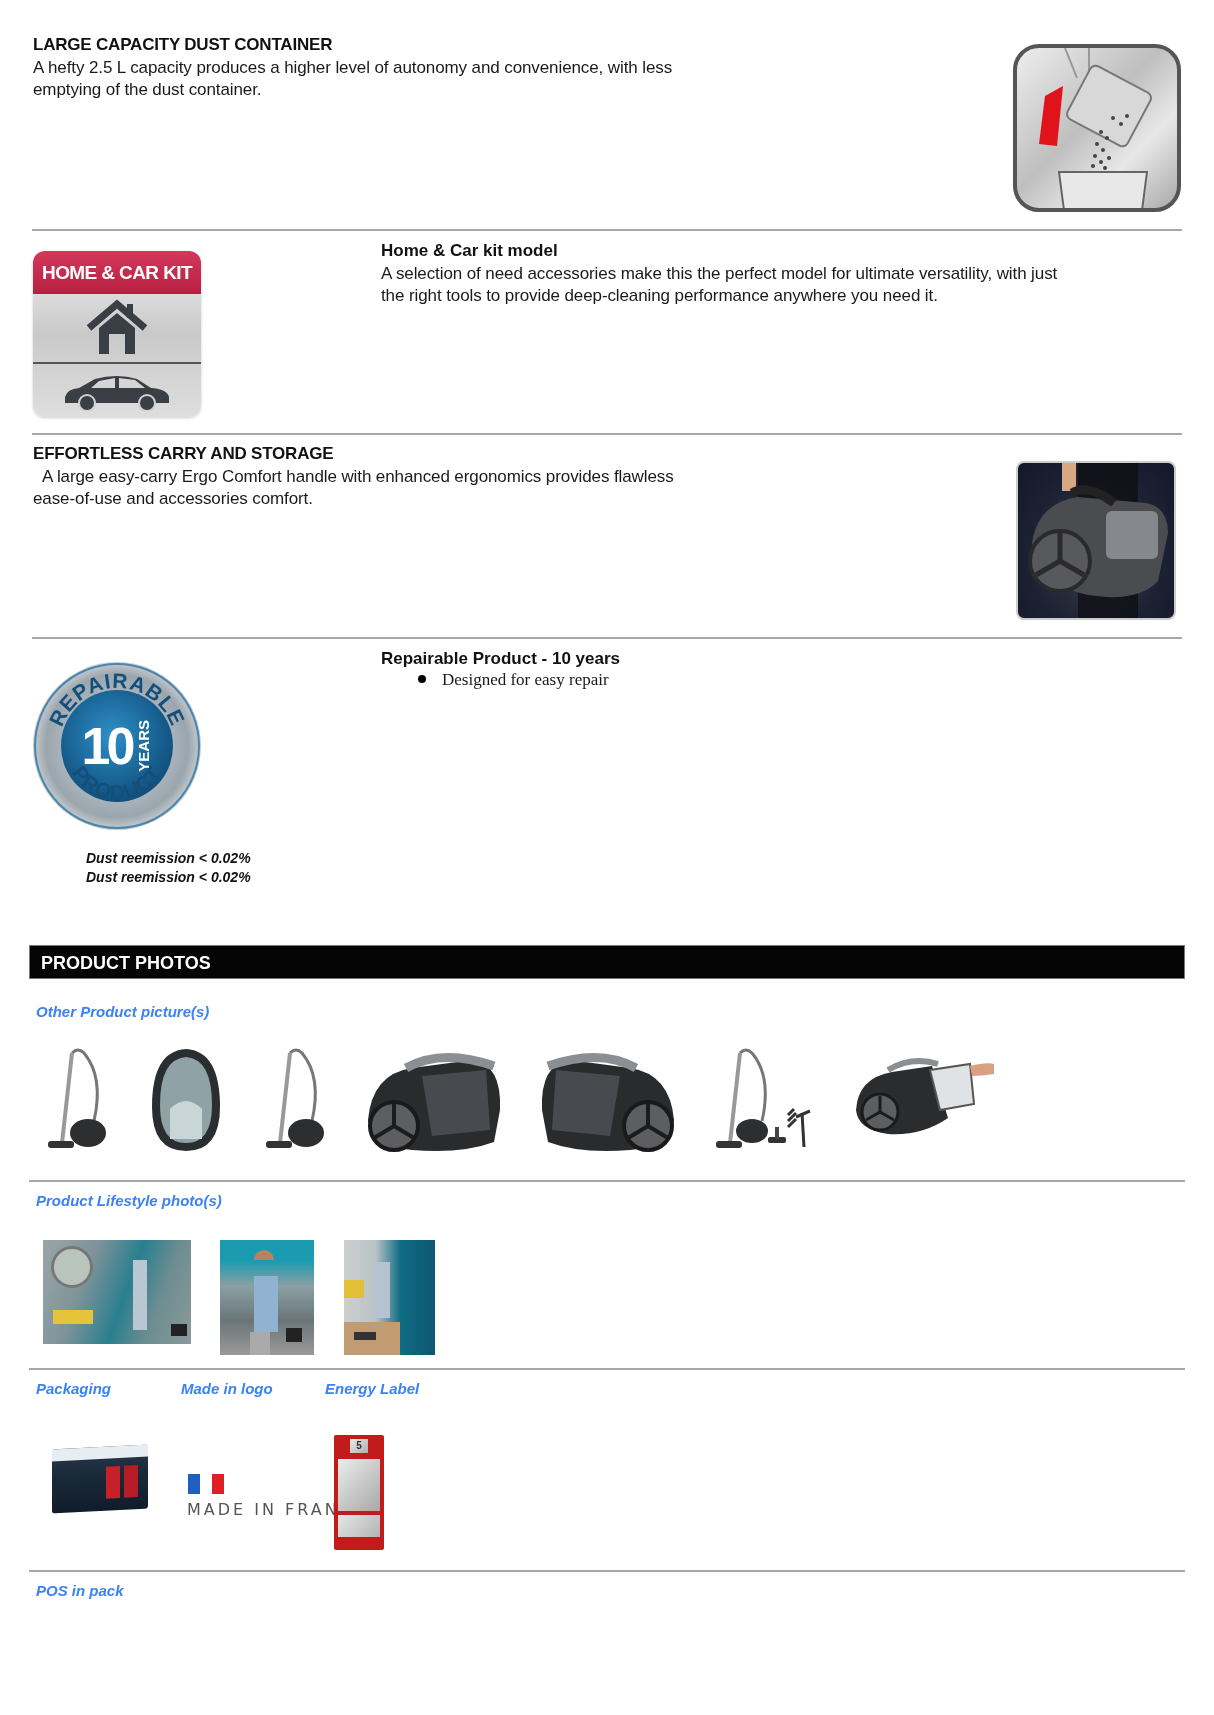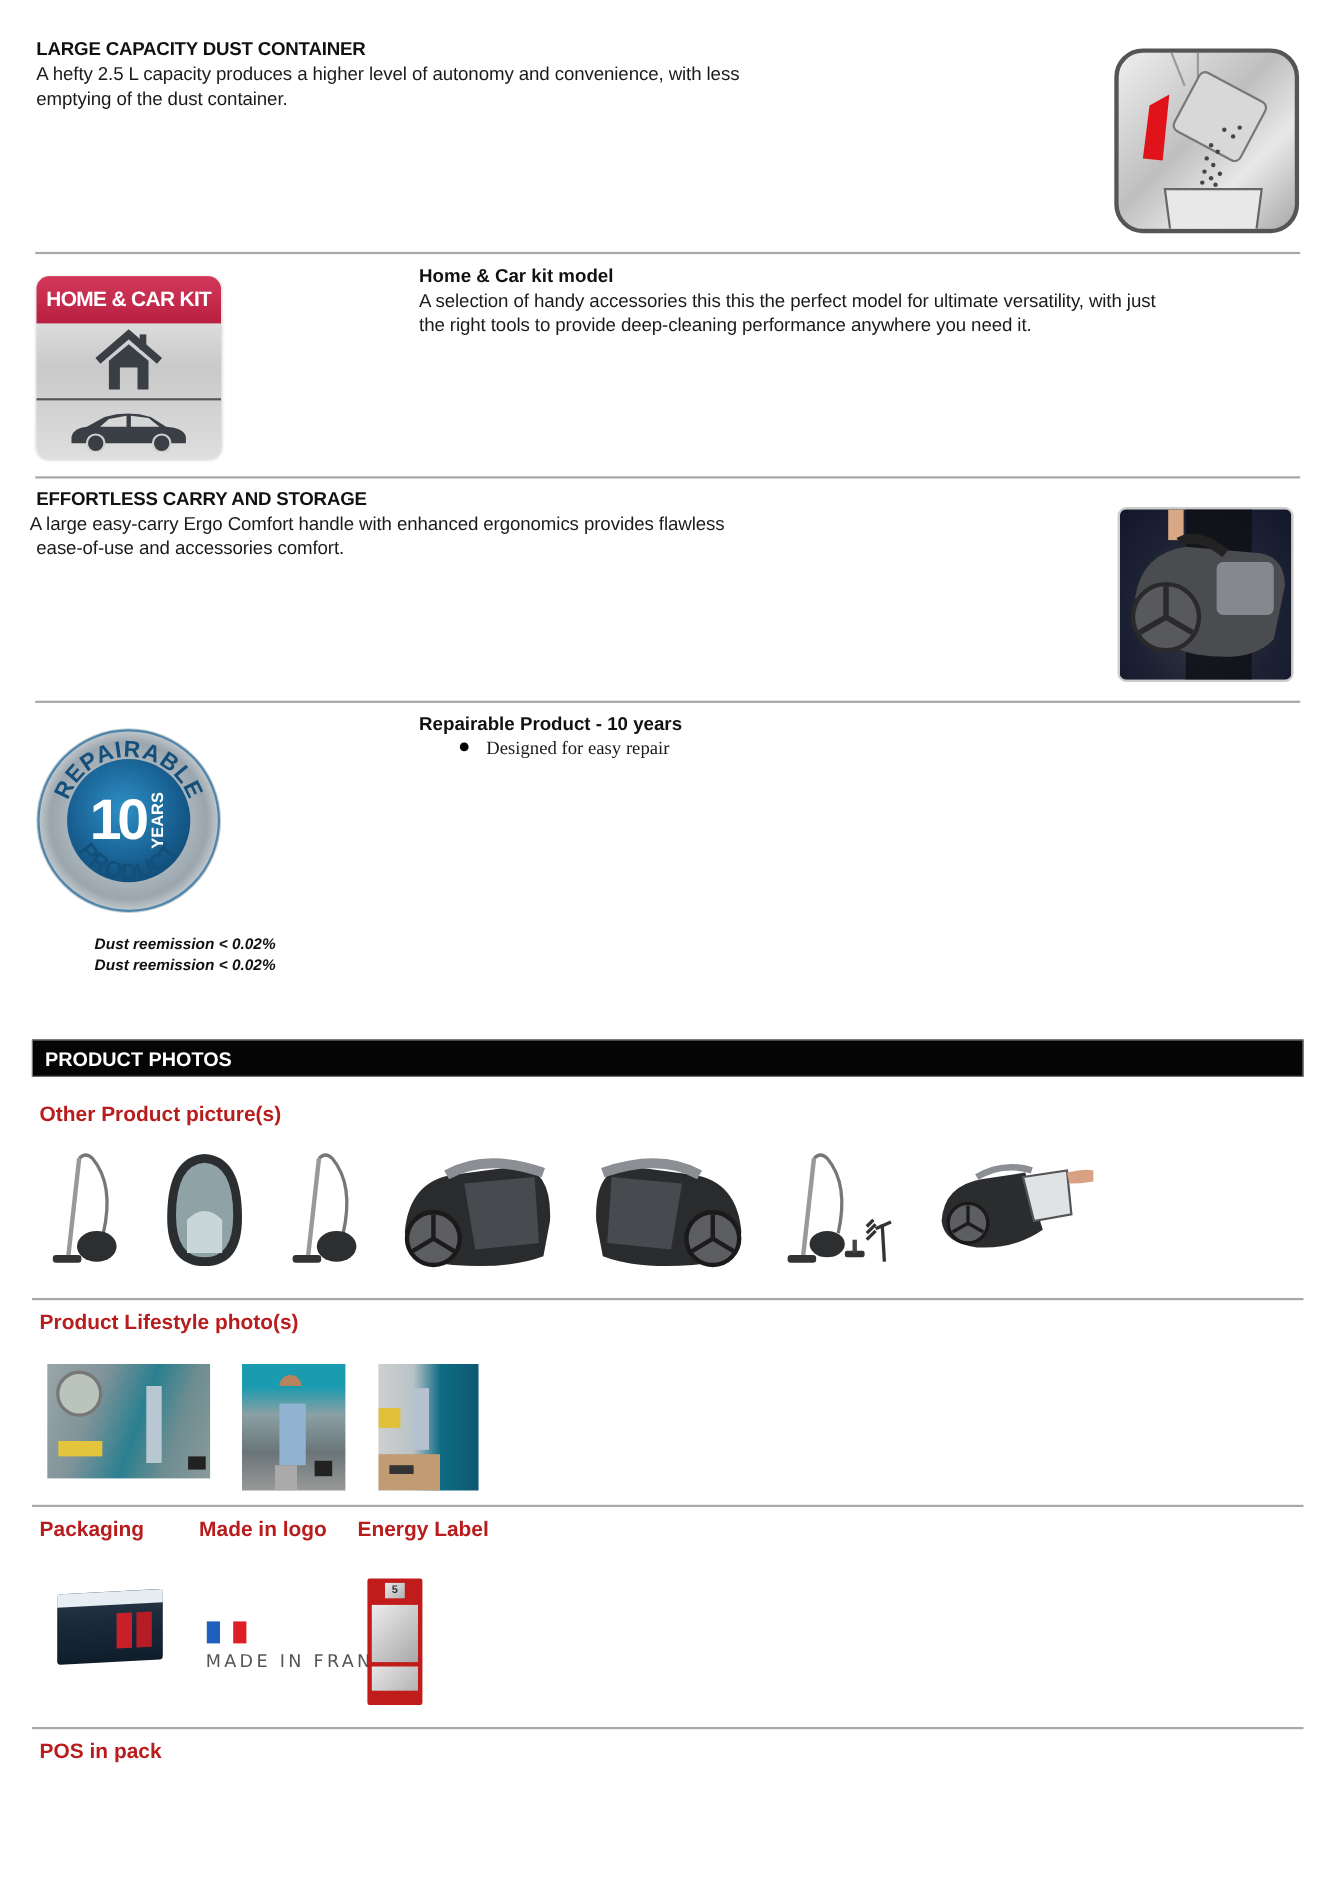--- a/index.html
+++ b/index.html
@@ -34,21 +34,21 @@
 
     .bullet-list { list-style: none; }
     .bullet-list li { position: relative; padding-left: 61px; font-size: 17px; line-height: 23px; color: #1a1a1a; }
     .bullet-list li::before { content: ""; position: absolute; left: 37px; top: 7px; width: 8px; height: 8px; border-radius: 50%; background: #000; }
 
     .italic-note { font-size: 14px; font-weight: bold; font-style: italic; line-height: 19px; color: #111; text-align: center; }
 
     .section-bar { left: 29px; top: 945px; width: 1156px; height: 34px; background: #050505; color: #fff;
       font-size: 18px; font-weight: bold; line-height: 34px; padding-left: 11px; border: 1px solid #777; }
 
-    .sub-h { font-size: 19px; font-weight: bold; color: #b91c1c; }
+    .sub-h { font-size: 15px; font-weight: bold; font-style: italic; color: #3b82f6; }
 
     .prod-pic { position: absolute; }
 
     .lifestyle { position: absolute; overflow: hidden; }
     .ls1 { left: 43px; top: 1240px; width: 148px; height: 104px;
       background: linear-gradient(110deg, #9aa6a8 0%, #7e9399 30%, #2a7f8f 55%, #6d8d91 75%, #8b9a9b 100%); }
     .ls2 { left: 220px; top: 1240px; width: 94px; height: 115px;
       background: linear-gradient(180deg, #1a9bb0 0%, #1a9bb0 18%, #8aa0a4 40%, #6a7578 70%, #999 100%); }
     .ls3 { left: 344px; top: 1240px; width: 91px; height: 115px;
       background: linear-gradient(90deg, #cfcfcf 0%, #b8c3c6 35%, #0e6c84 62%, #0f5770 100%); }
@@ -111,29 +111,29 @@
     </svg>
     <div class="sep"></div>
     <svg class="abs" style="left:28px; top:120px;" width="112" height="40" viewBox="0 0 112 40">
       <path d="M4 26 Q6 18 18 17 L34 8 Q56 2 76 8 L90 17 Q106 18 108 26 L108 32 L4 32 Z" fill="#3a3f46"></path>
       <path d="M38 10 L54 7 L54 17 L30 17 Z M58 7 L74 9 L84 17 L58 17 Z" fill="#d6d6d6"></path>
       <circle cx="26" cy="32" r="8" fill="#3a3f46" stroke="#d0d0d0" stroke-width="2"></circle>
       <circle cx="86" cy="32" r="8" fill="#3a3f46" stroke="#d0d0d0" stroke-width="2"></circle>
     </svg>
   </div>
   <div class="abs h-title" style="left:381px; top:241px;">Home &amp; Car kit model</div>
-  <div class="abs body-txt" style="left:381px; top:263px;">A selection of handy accessories this this the perfect model for ultimate versatility, with just</div>
+  <div class="abs body-txt" style="left:381px; top:263px;">A selection of need accessories make this the perfect model for ultimate versatility, with just</div>
   <div class="abs body-txt" style="left:381px; top:285px;">the right tools to provide deep-cleaning performance anywhere you need it.</div>
 </div>
 
 <div class="divider" style="left:32px; top:433px; width:1150px;"></div>
 
 <div>
   <div class="abs h-caps" style="left:33px; top:444px;">EFFORTLESS CARRY AND STORAGE</div>
-  <div class="abs body-txt" style="left:27px; top:466px;text-align:center;">A large easy-carry Ergo Comfort handle with enhanced ergonomics provides flawless</div>
+  <div class="abs body-txt" style="left:42px; top:466px;text-align:center;">A large easy-carry Ergo Comfort handle with enhanced ergonomics provides flawless</div>
   <div class="abs body-txt" style="left:33px; top:488px;">ease-of-use and accessories comfort.</div>
   <div class="abs carry-photo">
     <svg width="156" height="155" viewBox="0 0 156 155">
       <rect x="44" y="0" width="14" height="28" fill="#d7a883"></rect>
       <rect x="60" y="0" width="60" height="155" fill="#0d0d10" opacity="0.7"></rect>
       <path d="M14 80 Q20 40 60 34 L128 40 Q150 44 150 70 L140 118 Q120 140 70 132 Q26 124 14 80 Z" fill="#4a4c50"></path>
       <path d="M54 30 Q70 20 96 40" stroke="#222" stroke-width="9" fill="none"></path>
       <circle cx="42" cy="98" r="30" fill="#58595c" stroke="#2a2a2c" stroke-width="4"></circle>
       <path d="M42 98 L42 70 M42 98 L18 112 M42 98 L66 112" stroke="#2a2a2c" stroke-width="5"></path>
       <rect x="88" y="48" width="52" height="48" rx="6" fill="#9ea3a7" opacity="0.7"></rect>

